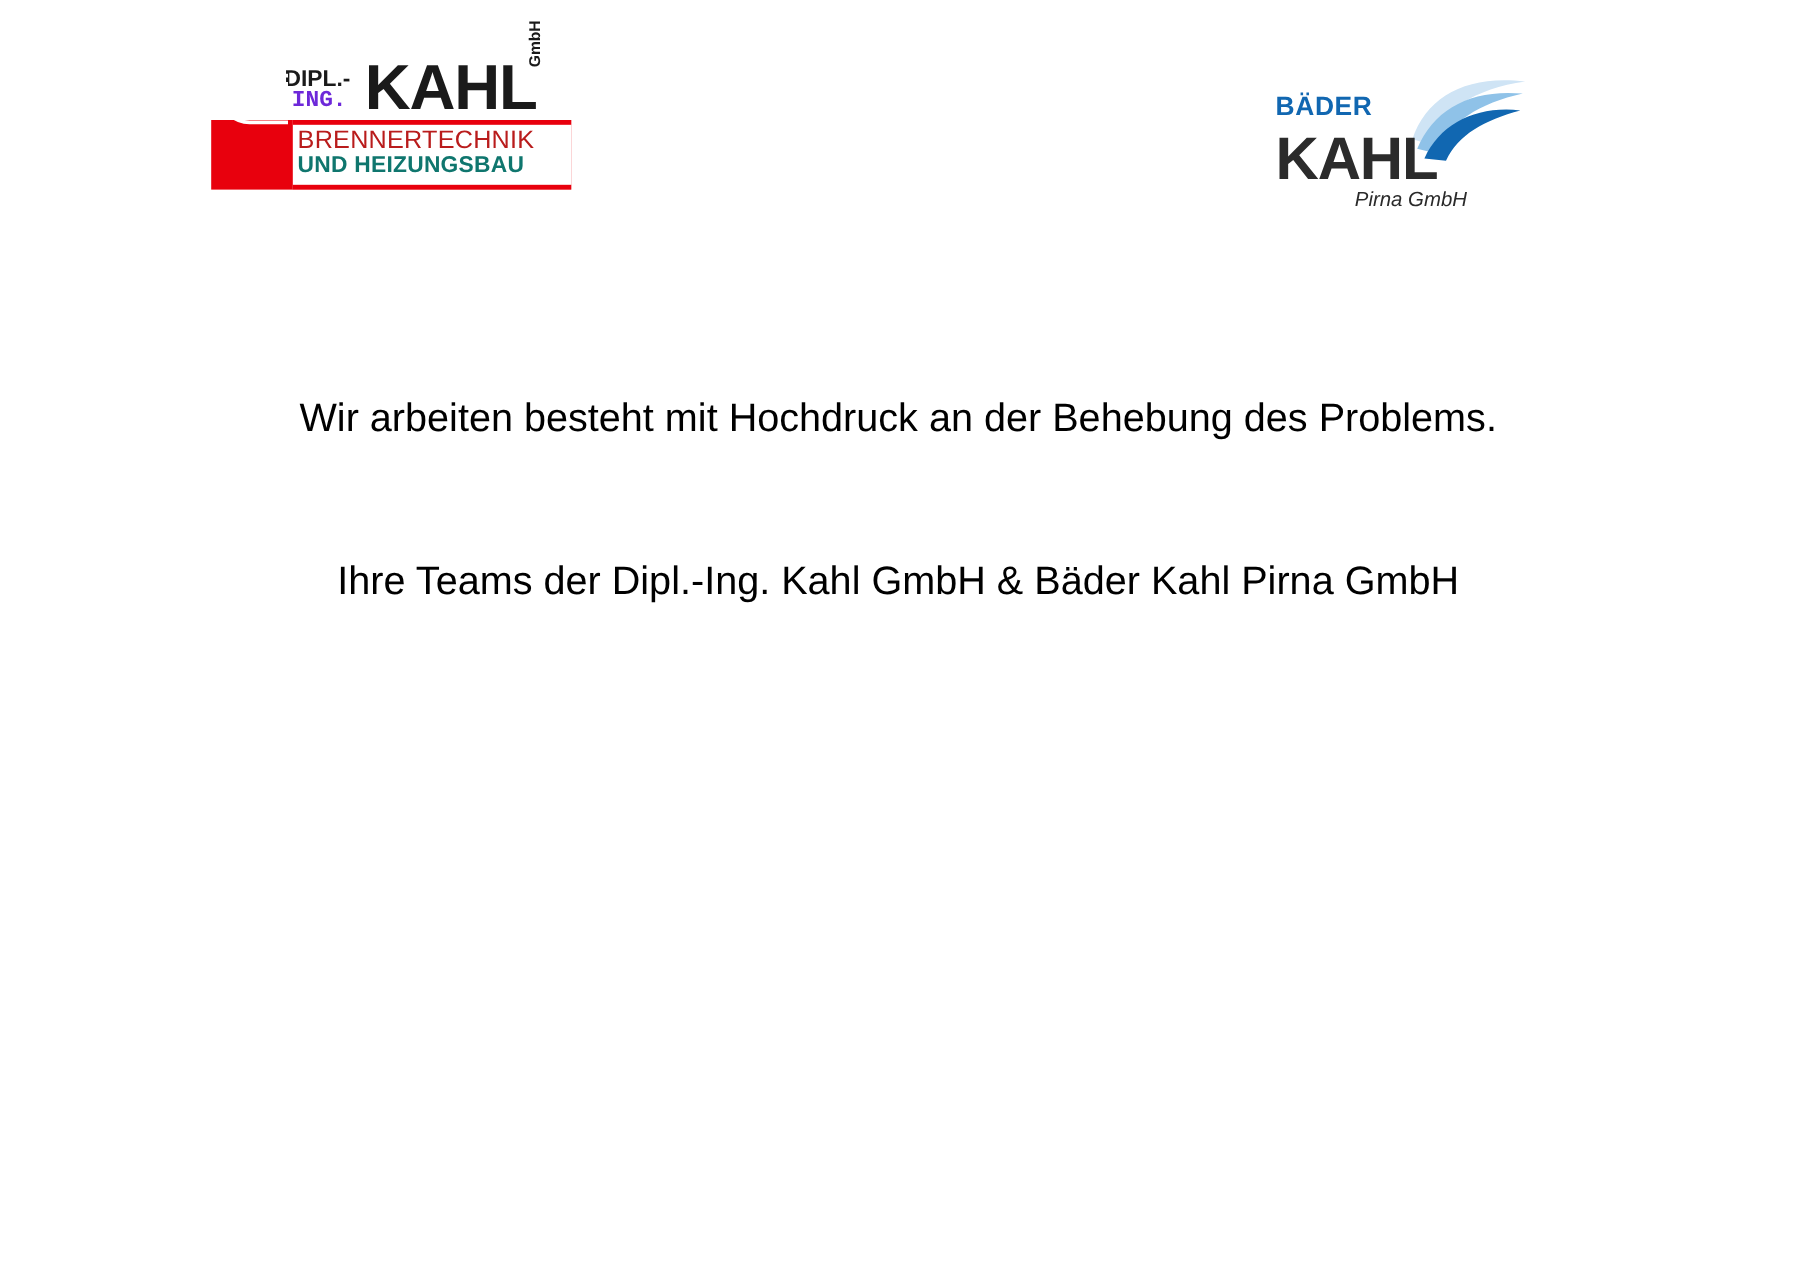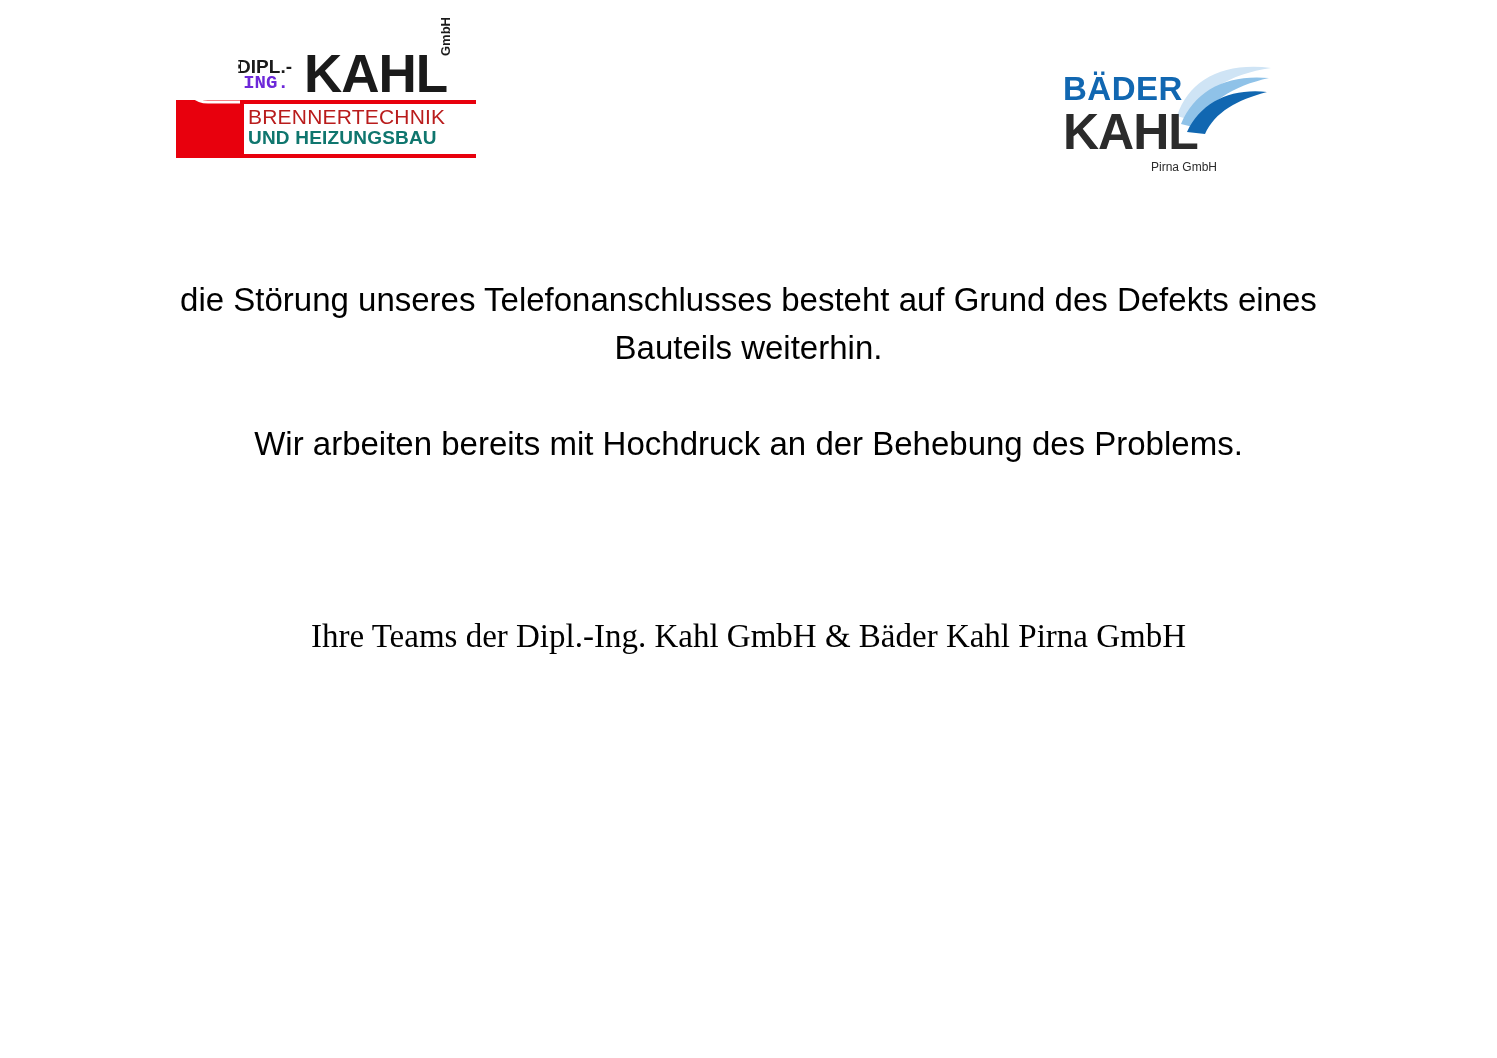--- a/index.html
+++ b/index.html
@@ -138,43 +138,44 @@
     position: absolute;
     left: 1063px;
     top: 58px;
     width: 210px;
     height: 120px;
   }
   .baeder-text {
     position: absolute;
     left: 0px;
     top: 14px;
-    font-size: 33px;
+    font-size: 22px;
     font-weight: bold;
     color: #1167b1;
     letter-spacing: 0.5px;
     line-height: 34px;
   }
   .baeder-kahl {
     position: absolute;
     left: 0px;
     top: 48px;
     font-size: 50px;
     font-weight: bold;
     color: #2b2b2b;
     letter-spacing: -1px;
     line-height: 52px;
   }
   .baeder-pirna {
     position: absolute;
-    left: 88px;
+    left: 66px;
     top: 100px;
-    font-size: 12px;
+    font-size: 17px;
     color: #2b2b2b;
     line-height: 18px;
+    font-style: italic;
   }
   .baeder-wave {
     position: absolute;
     left: 108px;
     top: 0px;
     width: 104px;
     height: 84px;
   }
 
   
@@ -199,22 +200,21 @@
     margin: 0 auto;
   }
   .para-narrow {
     width: 1160px;
     margin: 0 auto;
   }
   .bold {
     font-weight: bold;
   }
   .sign-off {
-    margin-top: 96px;
-    font-family: Liberation Serif, serif;
+    margin-top: 40px;
   }
 </style>
 </head>
 <body>
 
 <div class="logo-left">
   <div class="kahl-wordmark">
     <div class="kahl-dipl">DIPL.-</div>
     <div class="kahl-ing">ING.</div>
     <div class="kahl-main">KAHL</div>
@@ -246,18 +246,17 @@
       <path d="M16 74 C30 44 60 30 96 34 C66 42 44 54 34 76 Z" fill="#1167b1"></path>
     </svg>
   </div>
   <div class="baeder-text">BÄDER</div>
   <div class="baeder-kahl">KAHL</div>
   <div class="baeder-pirna">Pirna GmbH</div>
 </div>
 
 <div class="letter">
   <div class="spacer-line"></div>
-  <p class="para para-wide">die Störung unseres Telefonanschlusses besteht auf Grund des Defekts eines Bauteils weiterhin.</p>
   <div class="spacer-line"></div>
-  <p class="para">Wir arbeiten bereits mit Hochdruck an der Behebung des Problems.</p>
+  <p class="para">Wir arbeiten besteht mit Hochdruck an der Behebung des Problems.</p>
   <div class="spacer-line"></div>
   <p class="para sign-off">Ihre Teams der Dipl.-Ing. Kahl GmbH &amp; Bäder Kahl Pirna GmbH</p>
 </div>
 
 </body></html>

